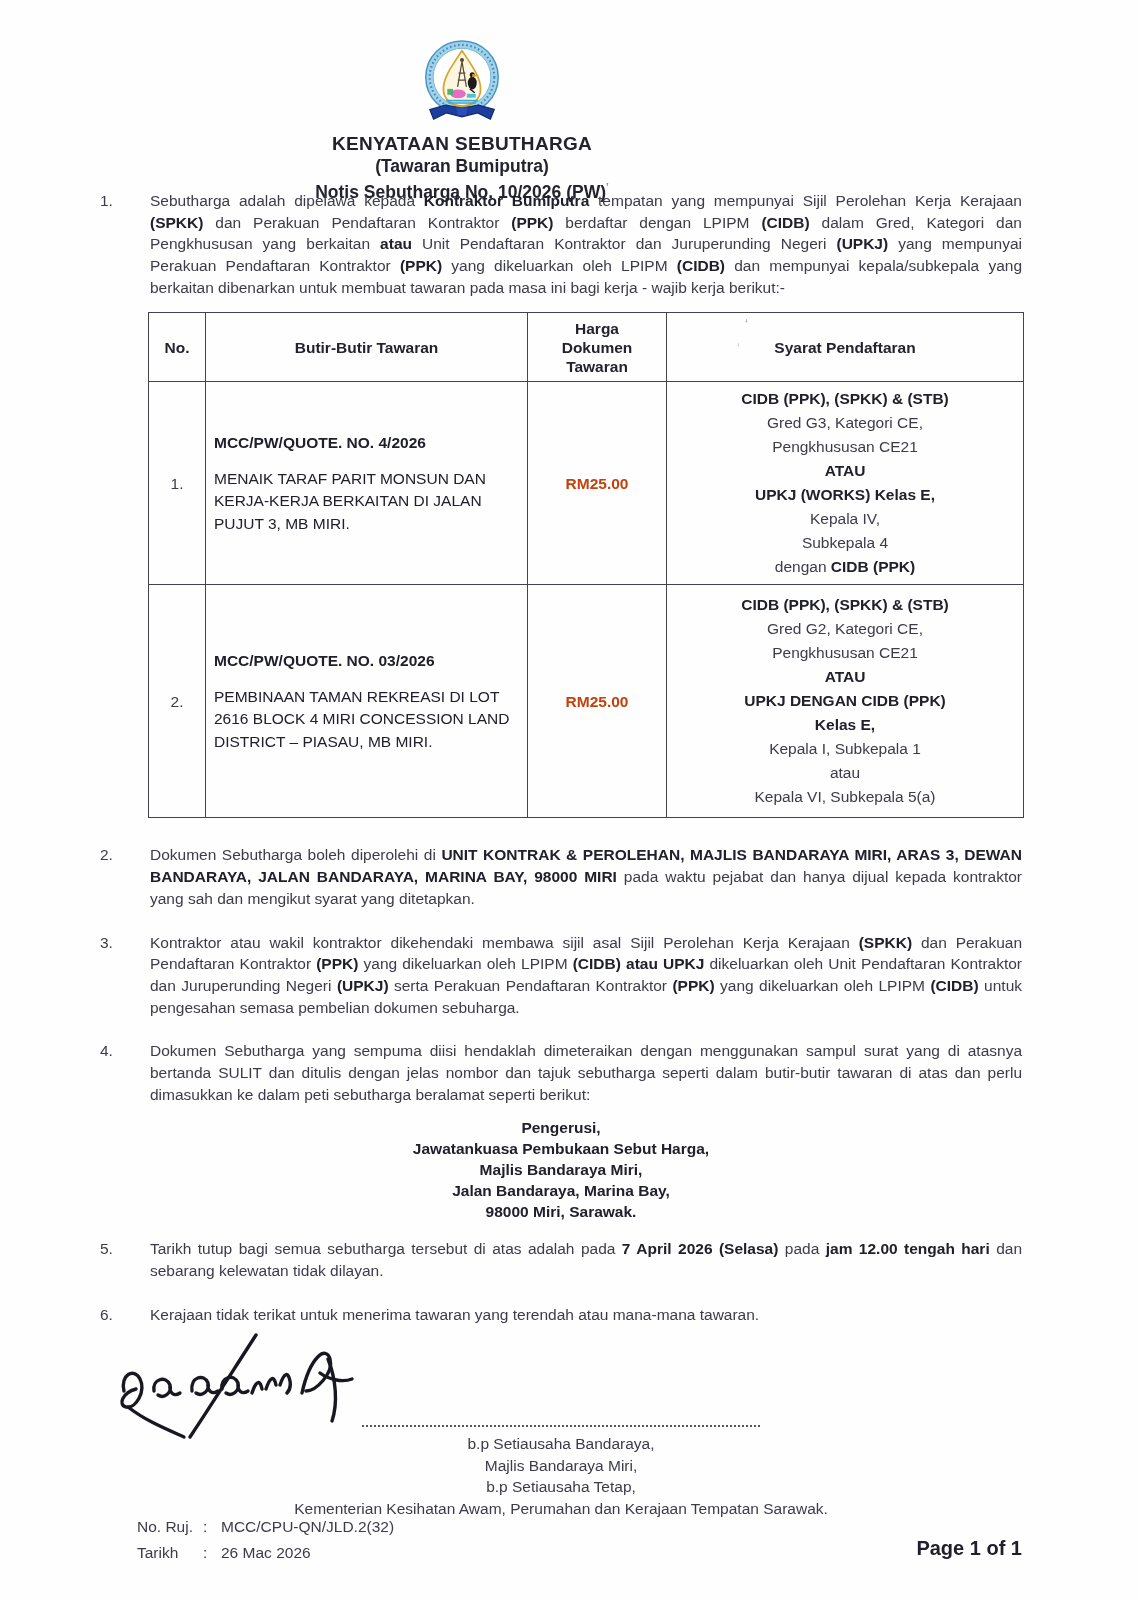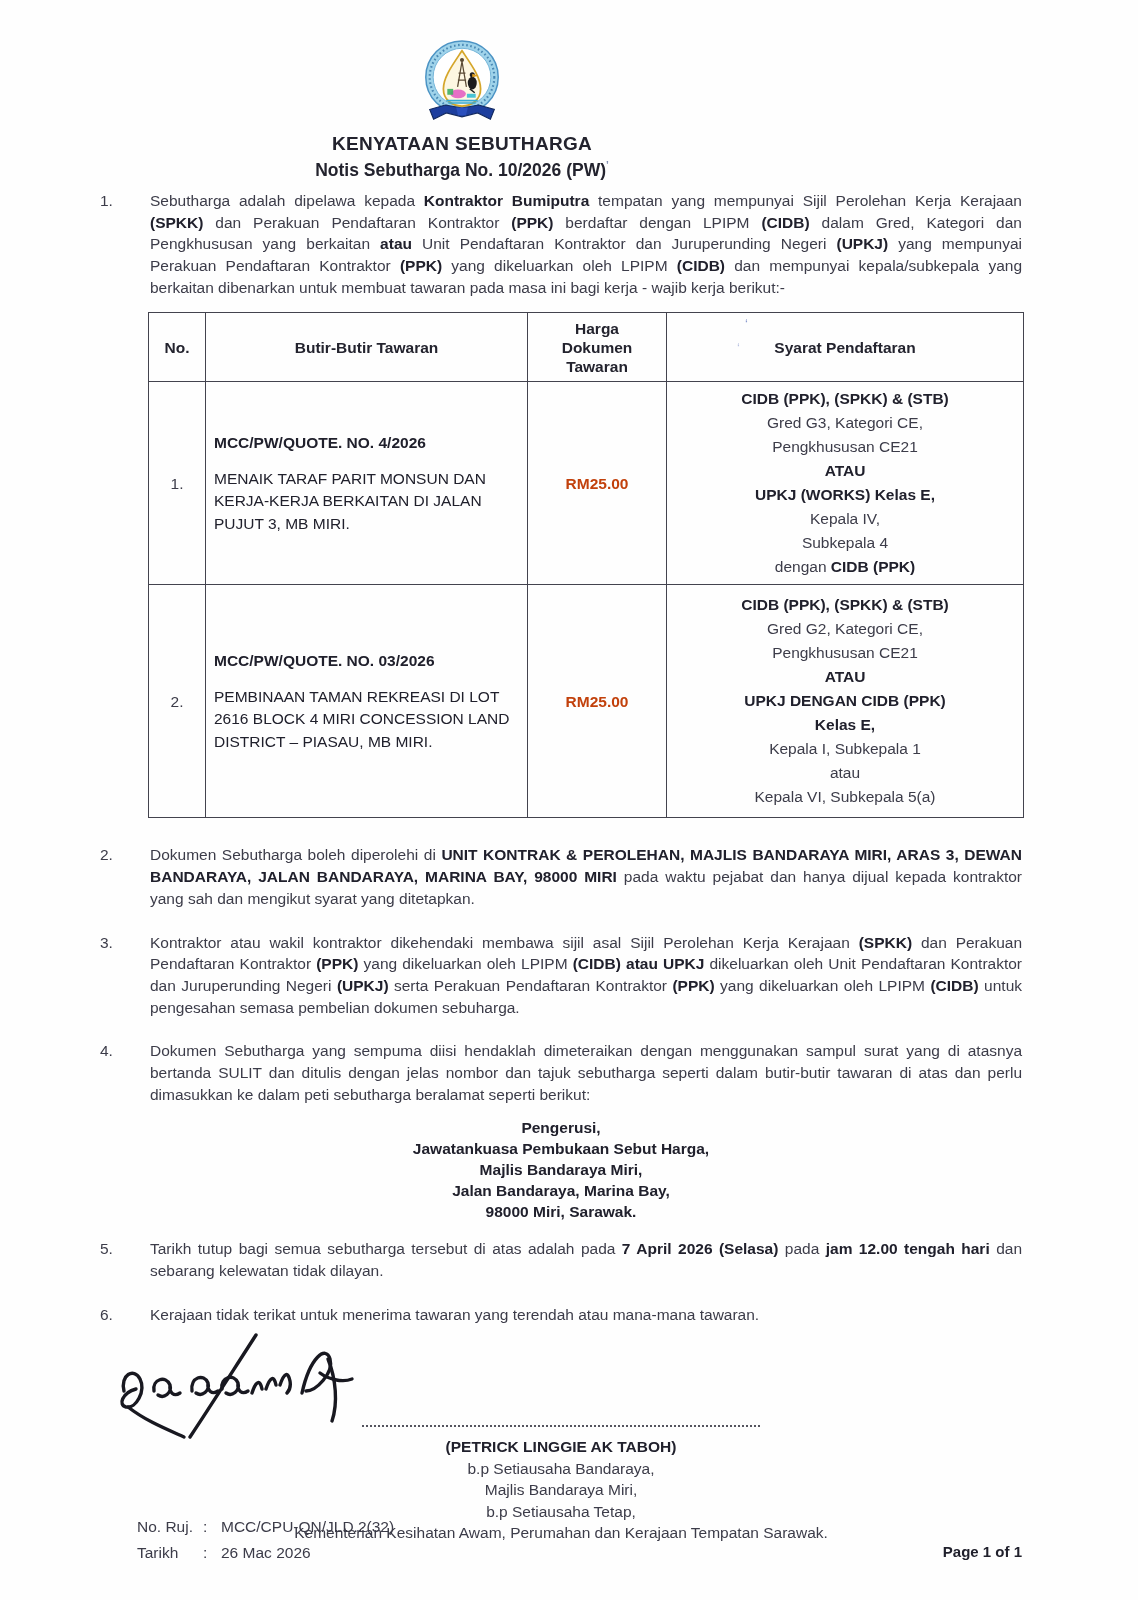--- a/index.html
+++ b/index.html
@@ -45,21 +45,21 @@
   .sig { text-align:center; margin-top:4px; position:relative; }
   .sig svg { display:block; margin:0 auto -30px auto; }
   .dotline { display:inline-block; width:398px; border-bottom:2.5px dotted #55555f; height:8px; }
   .signame { font-weight:bold; color:#20202c; margin-top:3px; }
   .sigline { line-height:21.5px; }
 
   
   .footer { position:absolute; left:137px; bottom:34px; }
   .frow { display:flex; line-height:26px; }
   .flabel { width:66px; } .fsep { width:18px; }
-  .pageno { position:absolute; right:116px; bottom:38px; font-weight:bold; color:#20202c; font-size:15px; }
+  .pageno { position:absolute; right:116px; bottom:38px; font-weight:bold; color:#20202c; font-size:20px; }
 
   
   .stray { position:absolute; color:#8a9ace; font-size:13px; }
 </style>
 </head>
 <body>
 
 <div class="page">
 
   <span class="stray" style="left:745px; top:316px;">ʻ</span>
@@ -82,20 +82,21 @@
         <path d="M58,52 L63,56" stroke="#1c1c1c" stroke-width="1.4"></path>
       </g>
       <ellipse cx="46" cy="57" rx="8" ry="4.5" fill="#e35fc2" opacity=".9"></ellipse>
       <rect x="35" y="52" width="6" height="6" fill="#3fae62" opacity=".9"></rect>
       <rect x="55" y="57" width="9" height="4" fill="#35bcd4" opacity=".9"></rect>
       <path d="M34,64 H66 M36,66.5 H64" stroke="#35a8d4" stroke-width="1.6" fill="none"></path>
       <path d="M17,73 L33,68.5 L50,71.5 L67,68.5 L83,73 L79,83 L66,76.5 L50,80.5 L34,76.5 L21,83 Z" fill="#1d3e9e" stroke="#13295f" stroke-width="1.2"></path>
       <path d="M44,71 L56,71 L54,79 L46,79 Z" fill="#2a4fbd"></path>
     </svg>
     <div class="t1">KENYATAAN SEBUTHARGA</div>
+    <div class="t2">(Tawaran Bumiputra)</div>
     <div class="t3"><span>Notis Sebutharga No. 10/2026 (PW)</span><span class="sup">’</span></div>
   </div>
 
   <div class="content" style="top:190px;">
 
     <div class="item" style="margin-top:0;">
       <div class="num">1.</div>
       <div class="txt"><span>Sebutharga adalah dipelawa kepada </span><span class="b">Kontraktor Bumiputra</span><span> tempatan yang mempunyai Sijil Perolehan Kerja Kerajaan </span><span class="b">(SPKK)</span><span> dan Perakuan Pendaftaran Kontraktor </span><span class="b">(PPK)</span><span> berdaftar dengan LPIPM </span><span class="b">(CIDB)</span><span> dalam Gred, Kategori dan Pengkhususan yang berkaitan </span><span class="b">atau</span><span> Unit Pendaftaran Kontraktor dan Juruperunding Negeri </span><span class="b">(UPKJ)</span><span> yang mempunyai Perakuan Pendaftaran Kontraktor </span><span class="b">(PPK)</span><span> yang dikeluarkan oleh LPIPM </span><span class="b">(CIDB)</span><span> dan mempunyai kepala/subkepala yang berkaitan dibenarkan untuk membuat tawaran pada masa ini bagi kerja - wajib kerja berikut:-</span></div>
     </div>
 
@@ -198,21 +199,20 @@
           <path d="M48,62 C46,50 60,46 64,56 C66,64 58,70 52,66 M64,56 C63,64 68,68 74,64"></path>
           <path d="M150,6 C128,40 104,78 84,108"></path>
           <path d="M86,62 C84,48 98,44 102,54 C104,62 96,68 90,64 M102,54 C101,62 106,66 112,62"></path>
           <path d="M116,60 C114,48 128,44 132,54 C134,62 126,68 120,64 M132,54 C131,62 136,66 142,62"></path>
           <path d="M146,64 C150,52 154,50 156,60 M160,60 C164,48 168,46 170,56 M174,56 C178,44 182,42 184,52 C185,58 183,62 181,64"></path>
           <path d="M196,64 C204,28 220,16 224,30 C228,44 210,62 200,62 M214,44 C222,50 236,54 246,50"></path>
           <path d="M222,30 C230,50 232,74 226,92"></path>
         </g>
       </svg>
       <span class="dotline"></span>
-      <div class="signame">(PETRICK LINGGIE AK TABOH)</div>
       <div class="sigline">
           <div><span>b.p Setiausaha Bandaraya,</span></div>
           <div><span>Majlis Bandaraya Miri,</span></div>
           <div><span>b.p Setiausaha Tetap,</span></div>
           <div><span>Kementerian Kesihatan Awam, Perumahan dan Kerajaan Tempatan Sarawak.</span></div>
         </div>
     </div>
 
   </div>
 

